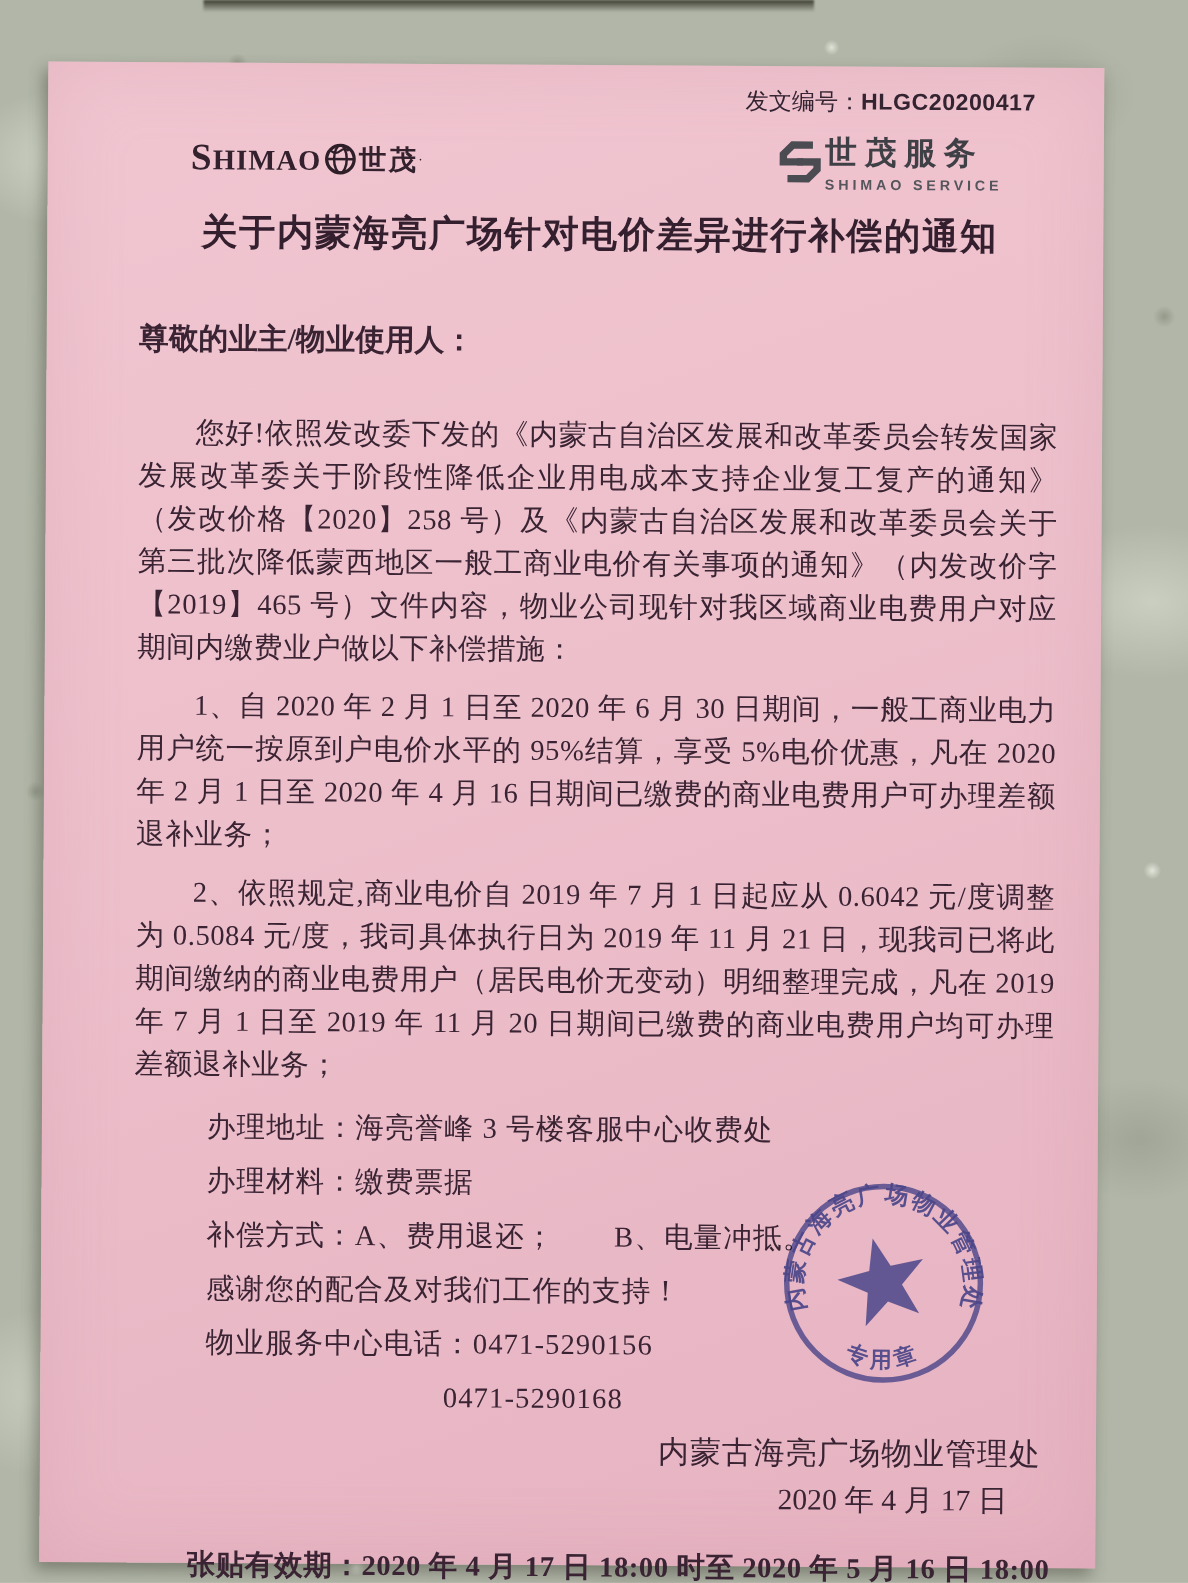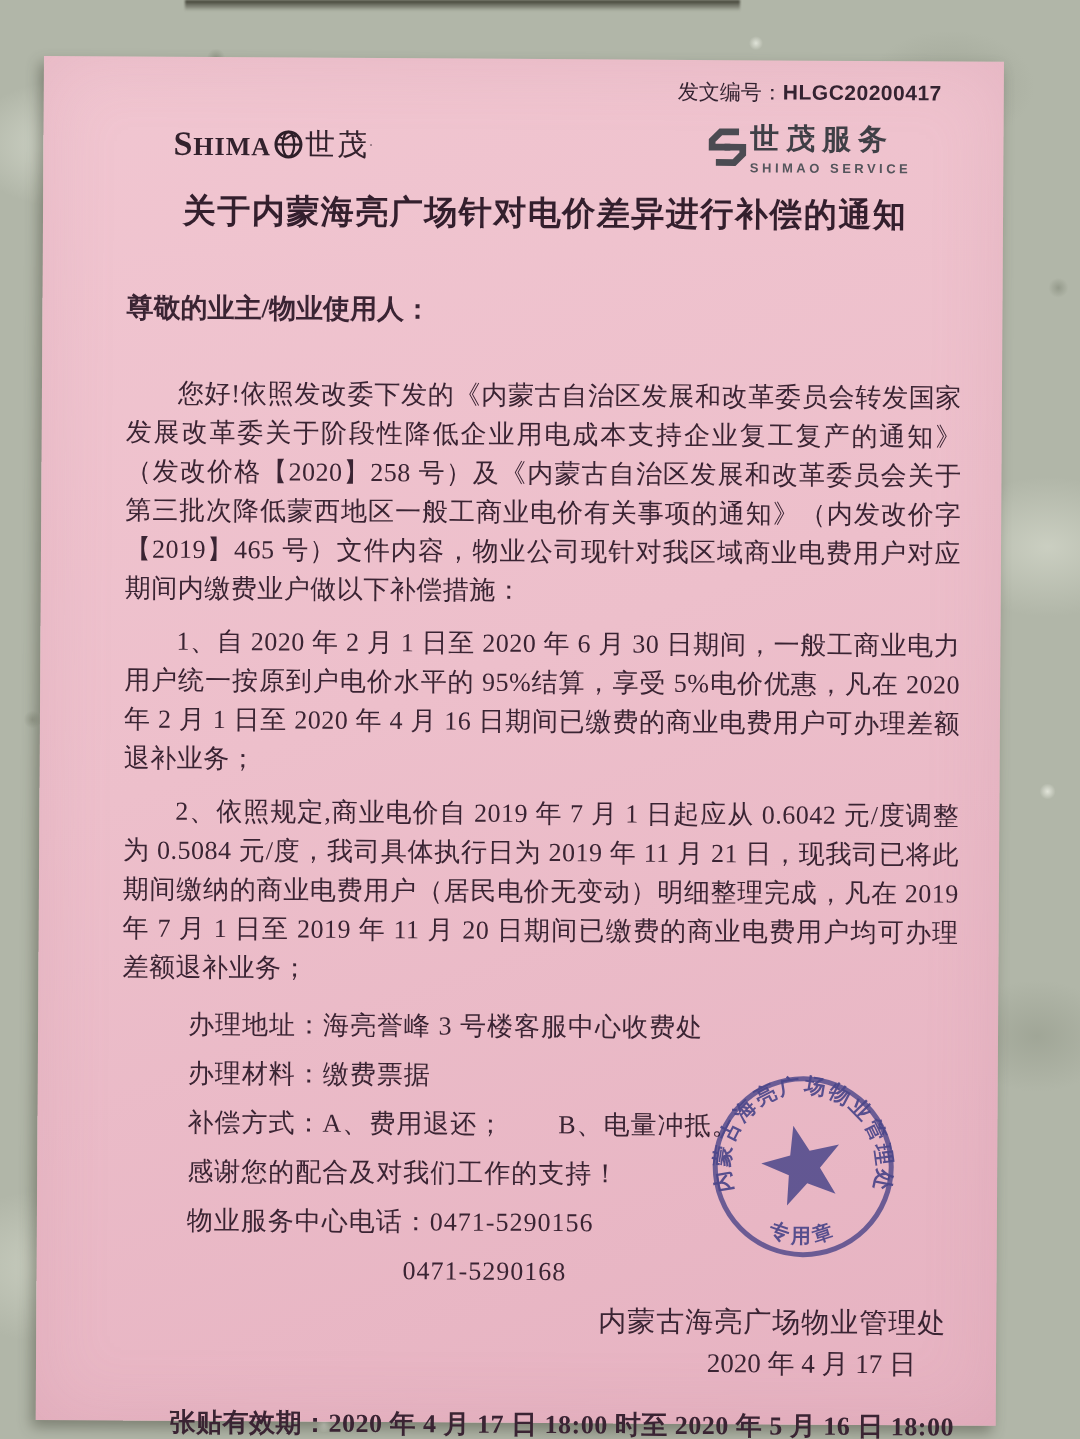--- a/index.html
+++ b/index.html
@@ -39,21 +39,21 @@
     transform-origin:top left;
     color:#3a2433;
   }
   .doc-number{ text-align:right; font-size:21px; padding-right:22px; color:#342331; }
   .doc-number .val{ font-family:"Liberation Sans","DejaVu Sans",sans-serif; font-weight:bold; letter-spacing:.5px; }
   .brand-row{ display:flex; justify-content:space-between; align-items:center; margin-top:12px; height:58px; }
   .brand-left{ display:flex; align-items:center; margin-left:46px; color:#33222d; }
   .brand-left .latin{ display:inline-block; font-size:26px; letter-spacing:1px; font-weight:600; }
   .brand-left .latin::first-letter{ font-size:34px; }
   .brand-left .globe{ margin:0 2px; }
-  .brand-left .cjk{ font-size:30px; font-weight:normal; letter-spacing:2px; }
+  .brand-left .cjk{ font-size:25px; font-weight:bold; letter-spacing:2px; }
   .brand-left .tm{ font-size:12px; vertical-align:top; line-height:10px; }
   .brand-right{ display:flex; align-items:center; margin-right:52px; }
   .brand-right .stack{ display:flex; flex-direction:column; margin-left:0; }
   .brand-right .cjk2{ font-size:29px; font-weight:bold; letter-spacing:7px; color:#3f3f46; }
   .brand-right .latin2{ font-family:"Liberation Sans","DejaVu Sans",sans-serif; font-size:13px; letter-spacing:3.5px; color:#55555c; margin-top:1px;font-weight:bold; }
   .title{ margin:16px 0 0 0; text-align:center; font-size:33px; font-weight:bold; letter-spacing:1.5px; color:#331f2d; }
   .salutation{ margin-top:54px; font-size:27px; line-height:40px; font-weight:600; }
   .para{ margin:0; font-size:26px; line-height:39px; text-align:justify; text-indent:2em; letter-spacing:.5px; }
   .p-first{ margin-top:46px; }
   .p-item{ margin-top:14px; }
@@ -71,21 +71,21 @@
 
 <div class="scene">
   <div class="top-shadow"></div>
 
   <div class="paper">
 
     <div class="doc-number"><span>发文编号：</span><span class="val">HLGC20200417</span></div>
 
     <div class="brand-row">
       <div class="brand-left">
-        <span class="latin">SHIMA</span>
+        <span class="latin">SHIMAO</span>
         <svg class="globe" width="30" height="30" viewBox="0 0 24 24">
           <circle cx="12" cy="12" r="10" fill="none" stroke="#2e1f29" stroke-width="2.4"></circle>
           <ellipse cx="12" cy="12" rx="4.6" ry="10" fill="none" stroke="#2e1f29" stroke-width="1.8"></ellipse>
           <line x1="2" y1="12" x2="22" y2="12" stroke="#2e1f29" stroke-width="1.8"></line>
           <path d="M5,6 Q9,9 12,6 Q15,3.5 18,6" fill="none" stroke="#2e1f29" stroke-width="1.6"></path>
         </svg>
         <span class="cjk">世茂</span>
           <span class="tm">·</span>
       </div>
       <div class="brand-right">

